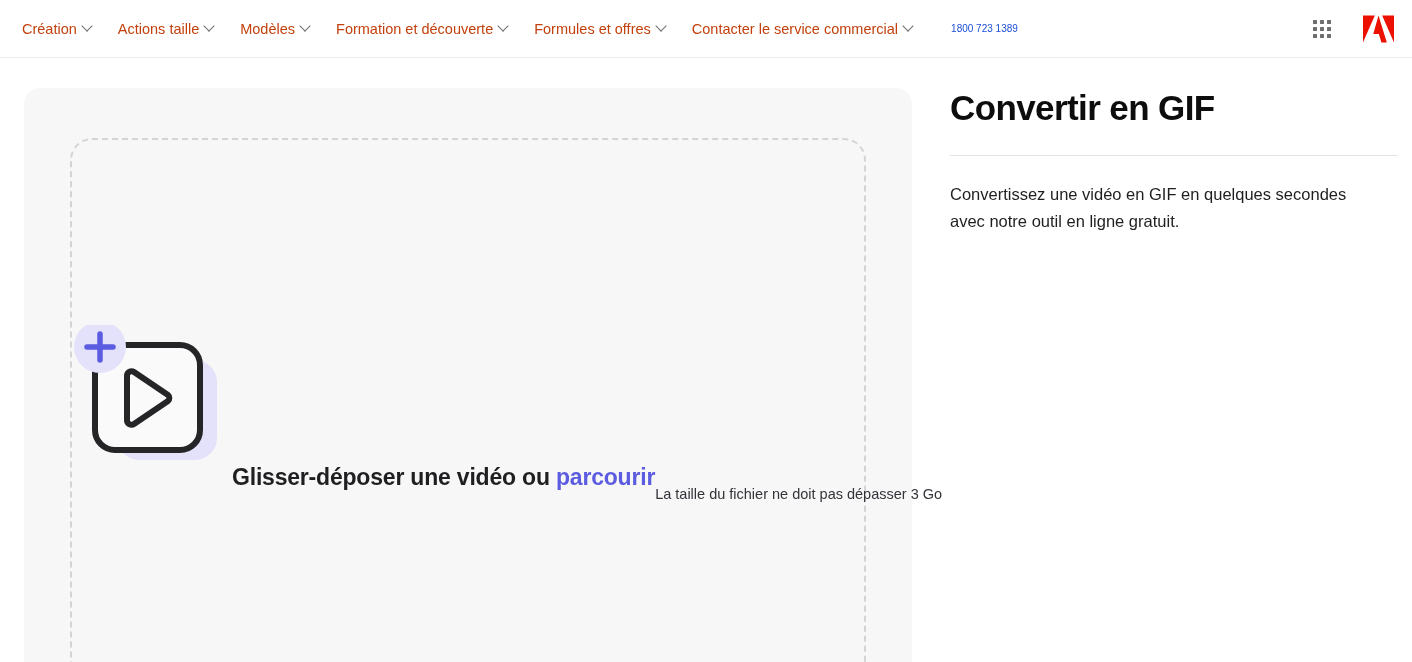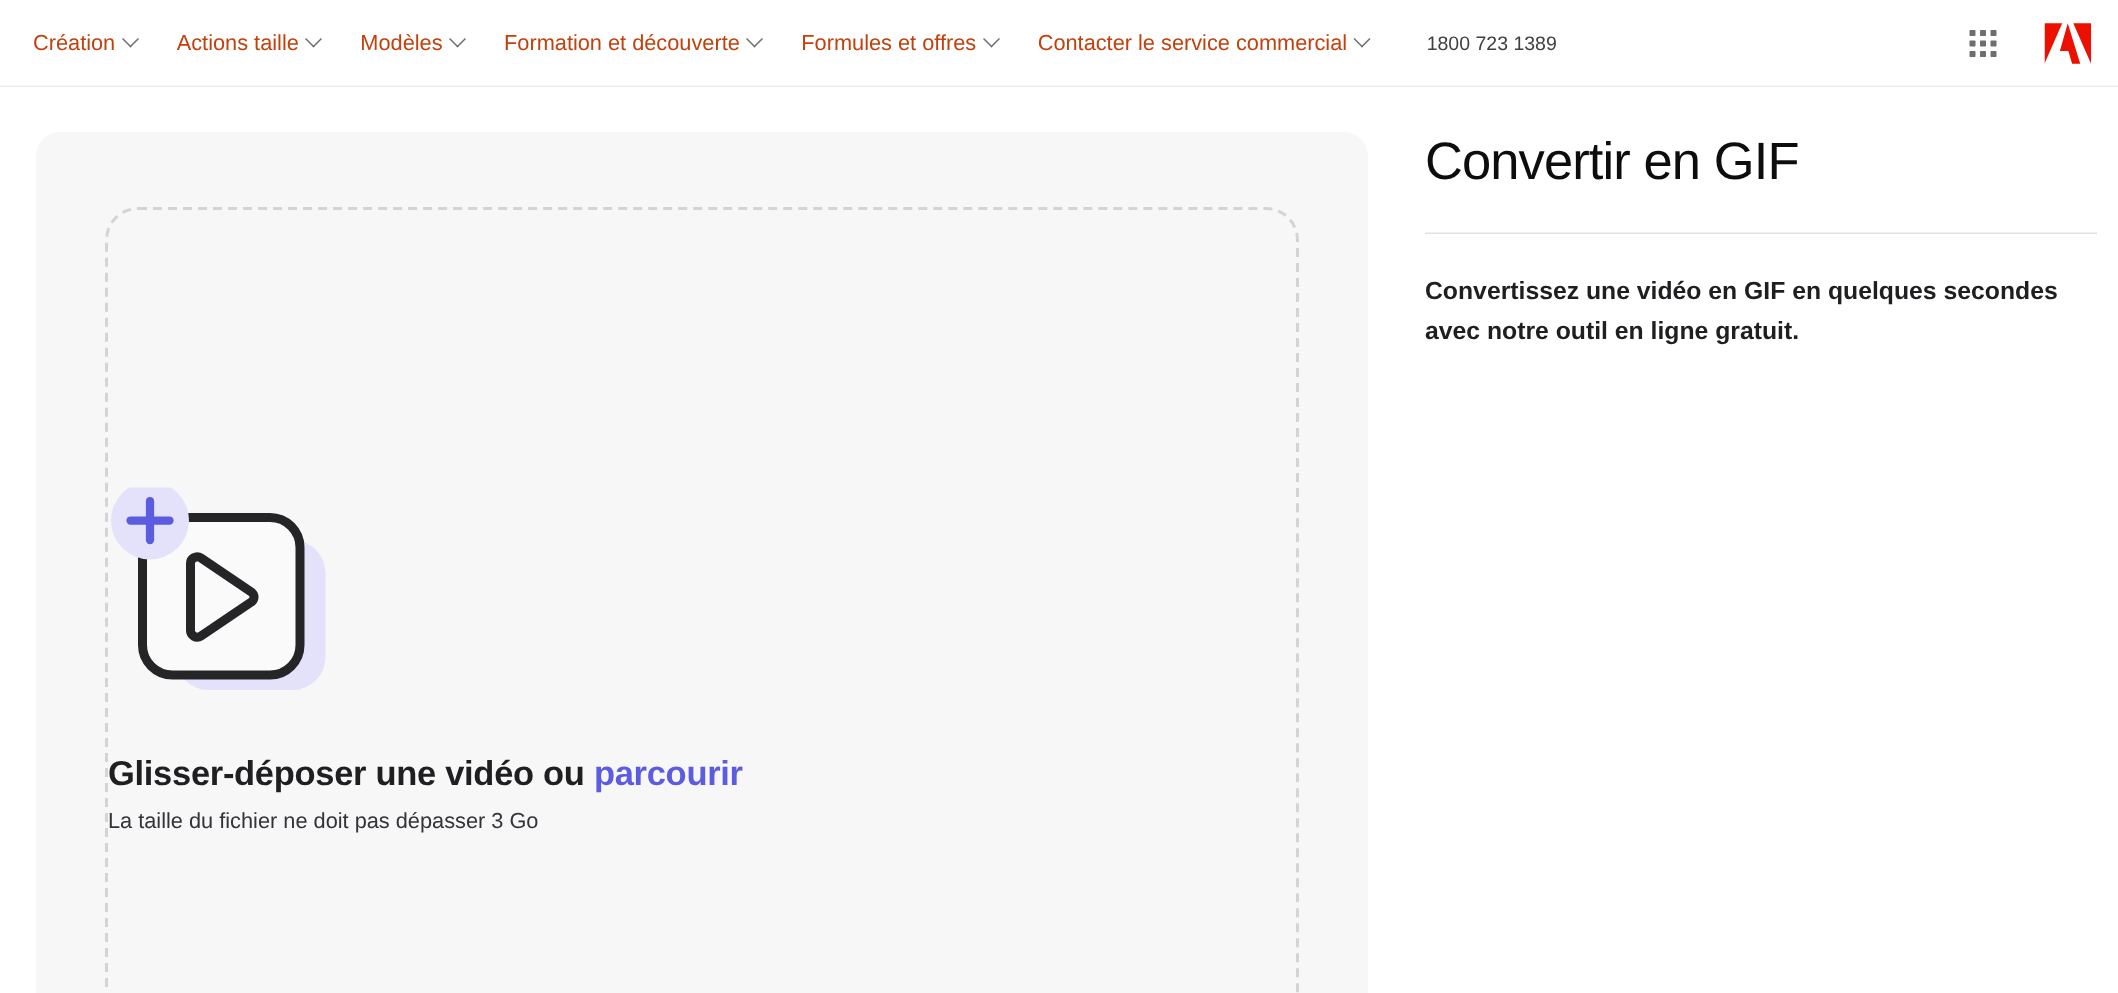--- a/index.html
+++ b/index.html
@@ -82,22 +82,22 @@
     position: absolute;
     left: 0;
     top: 0;
     width: 7px;
     height: 7px;
     border-right: 1.3px solid #6e6e6e;
     border-bottom: 1.3px solid #6e6e6e;
     transform: rotate(45deg);
   }
   .nav-phone {
-    font-size: 13px;
-    color: #404040;
+    font-size: 10px;
+    color: #1d4ed8;
     white-space: nowrap;
     padding: 6px 13px;
     margin-left: 12px;
     cursor: pointer;
   }
 
   .header-right {
     display: flex;
     align-items: center;
     gap: 28px;
@@ -149,22 +149,22 @@
     flex-direction: column;
     align-items: center;
     cursor: pointer;
   }
   .dz-inner {
     position: absolute;
     left: 0;
     right: 0;
     top: 185px;
     display: flex;
-    flex-direction: column;
-    align-items: flex-start;
+    flex-direction: row;
+    align-items: flex-end;
   }
   .dz-icon {
     position: relative;
     width: 160px;
     height: 145px;
     margin-bottom: 32px;
   }
   .dz-title {
     font-size: 23px;
     font-weight: bold;
@@ -185,39 +185,38 @@
   }
 
   
   .info-panel {
     flex: 1 1 auto;
     padding: 0 14px 0 38px;
     min-width: 0;
   }
   .info-title {
     font-size: 35px;
-    font-weight: normal;
+    font-weight: bold;
     color: #0d0d0d;
     margin: 0;
     letter-spacing: -0.6px;
     line-height: 1.15;
   }
   .info-divider {
     height: 1px;
     background: #e2e2e2;
     border: 0;
     margin: 27px 0 25px 0;
   }
   .info-desc {
     font-size: 16.5px;
     line-height: 1.62;
     color: #1f1f22;
     margin: 0;
     max-width: 432px;
-    font-weight: bold;
   }
 </style>
 </head>
 <body>
 
 <div class="header">
 
 
   <nav class="nav">
     <div class="nav-item">

